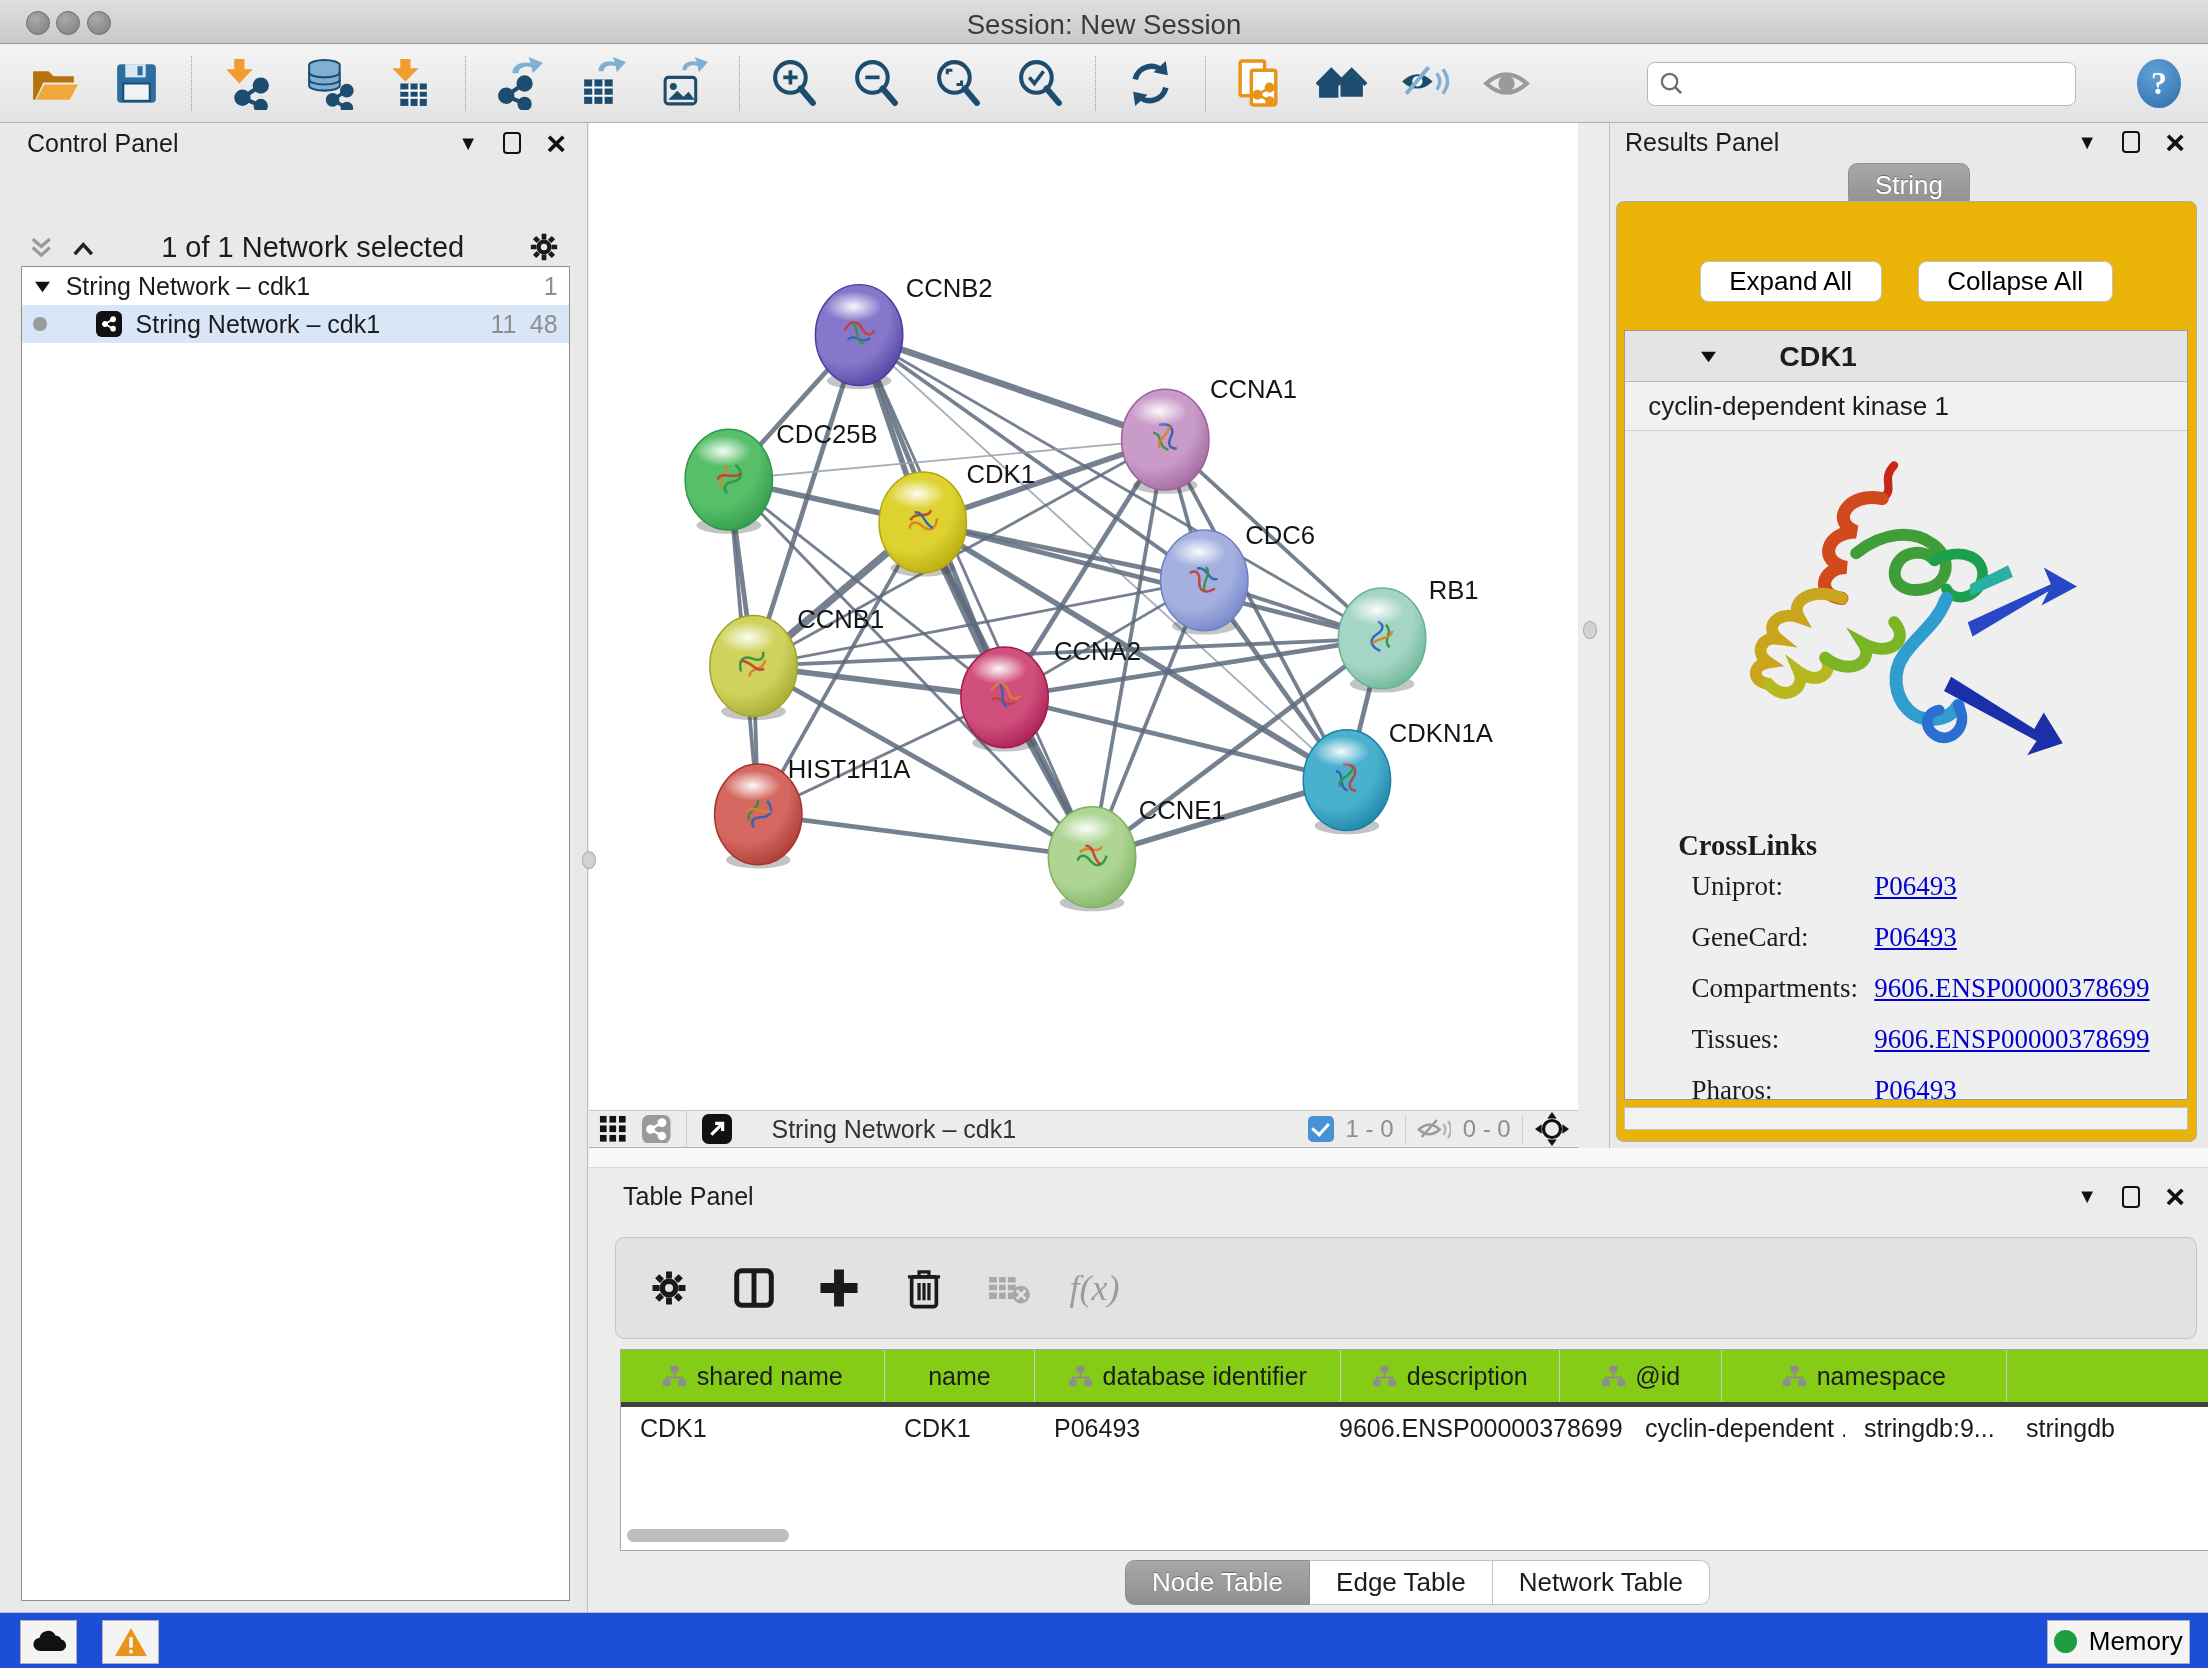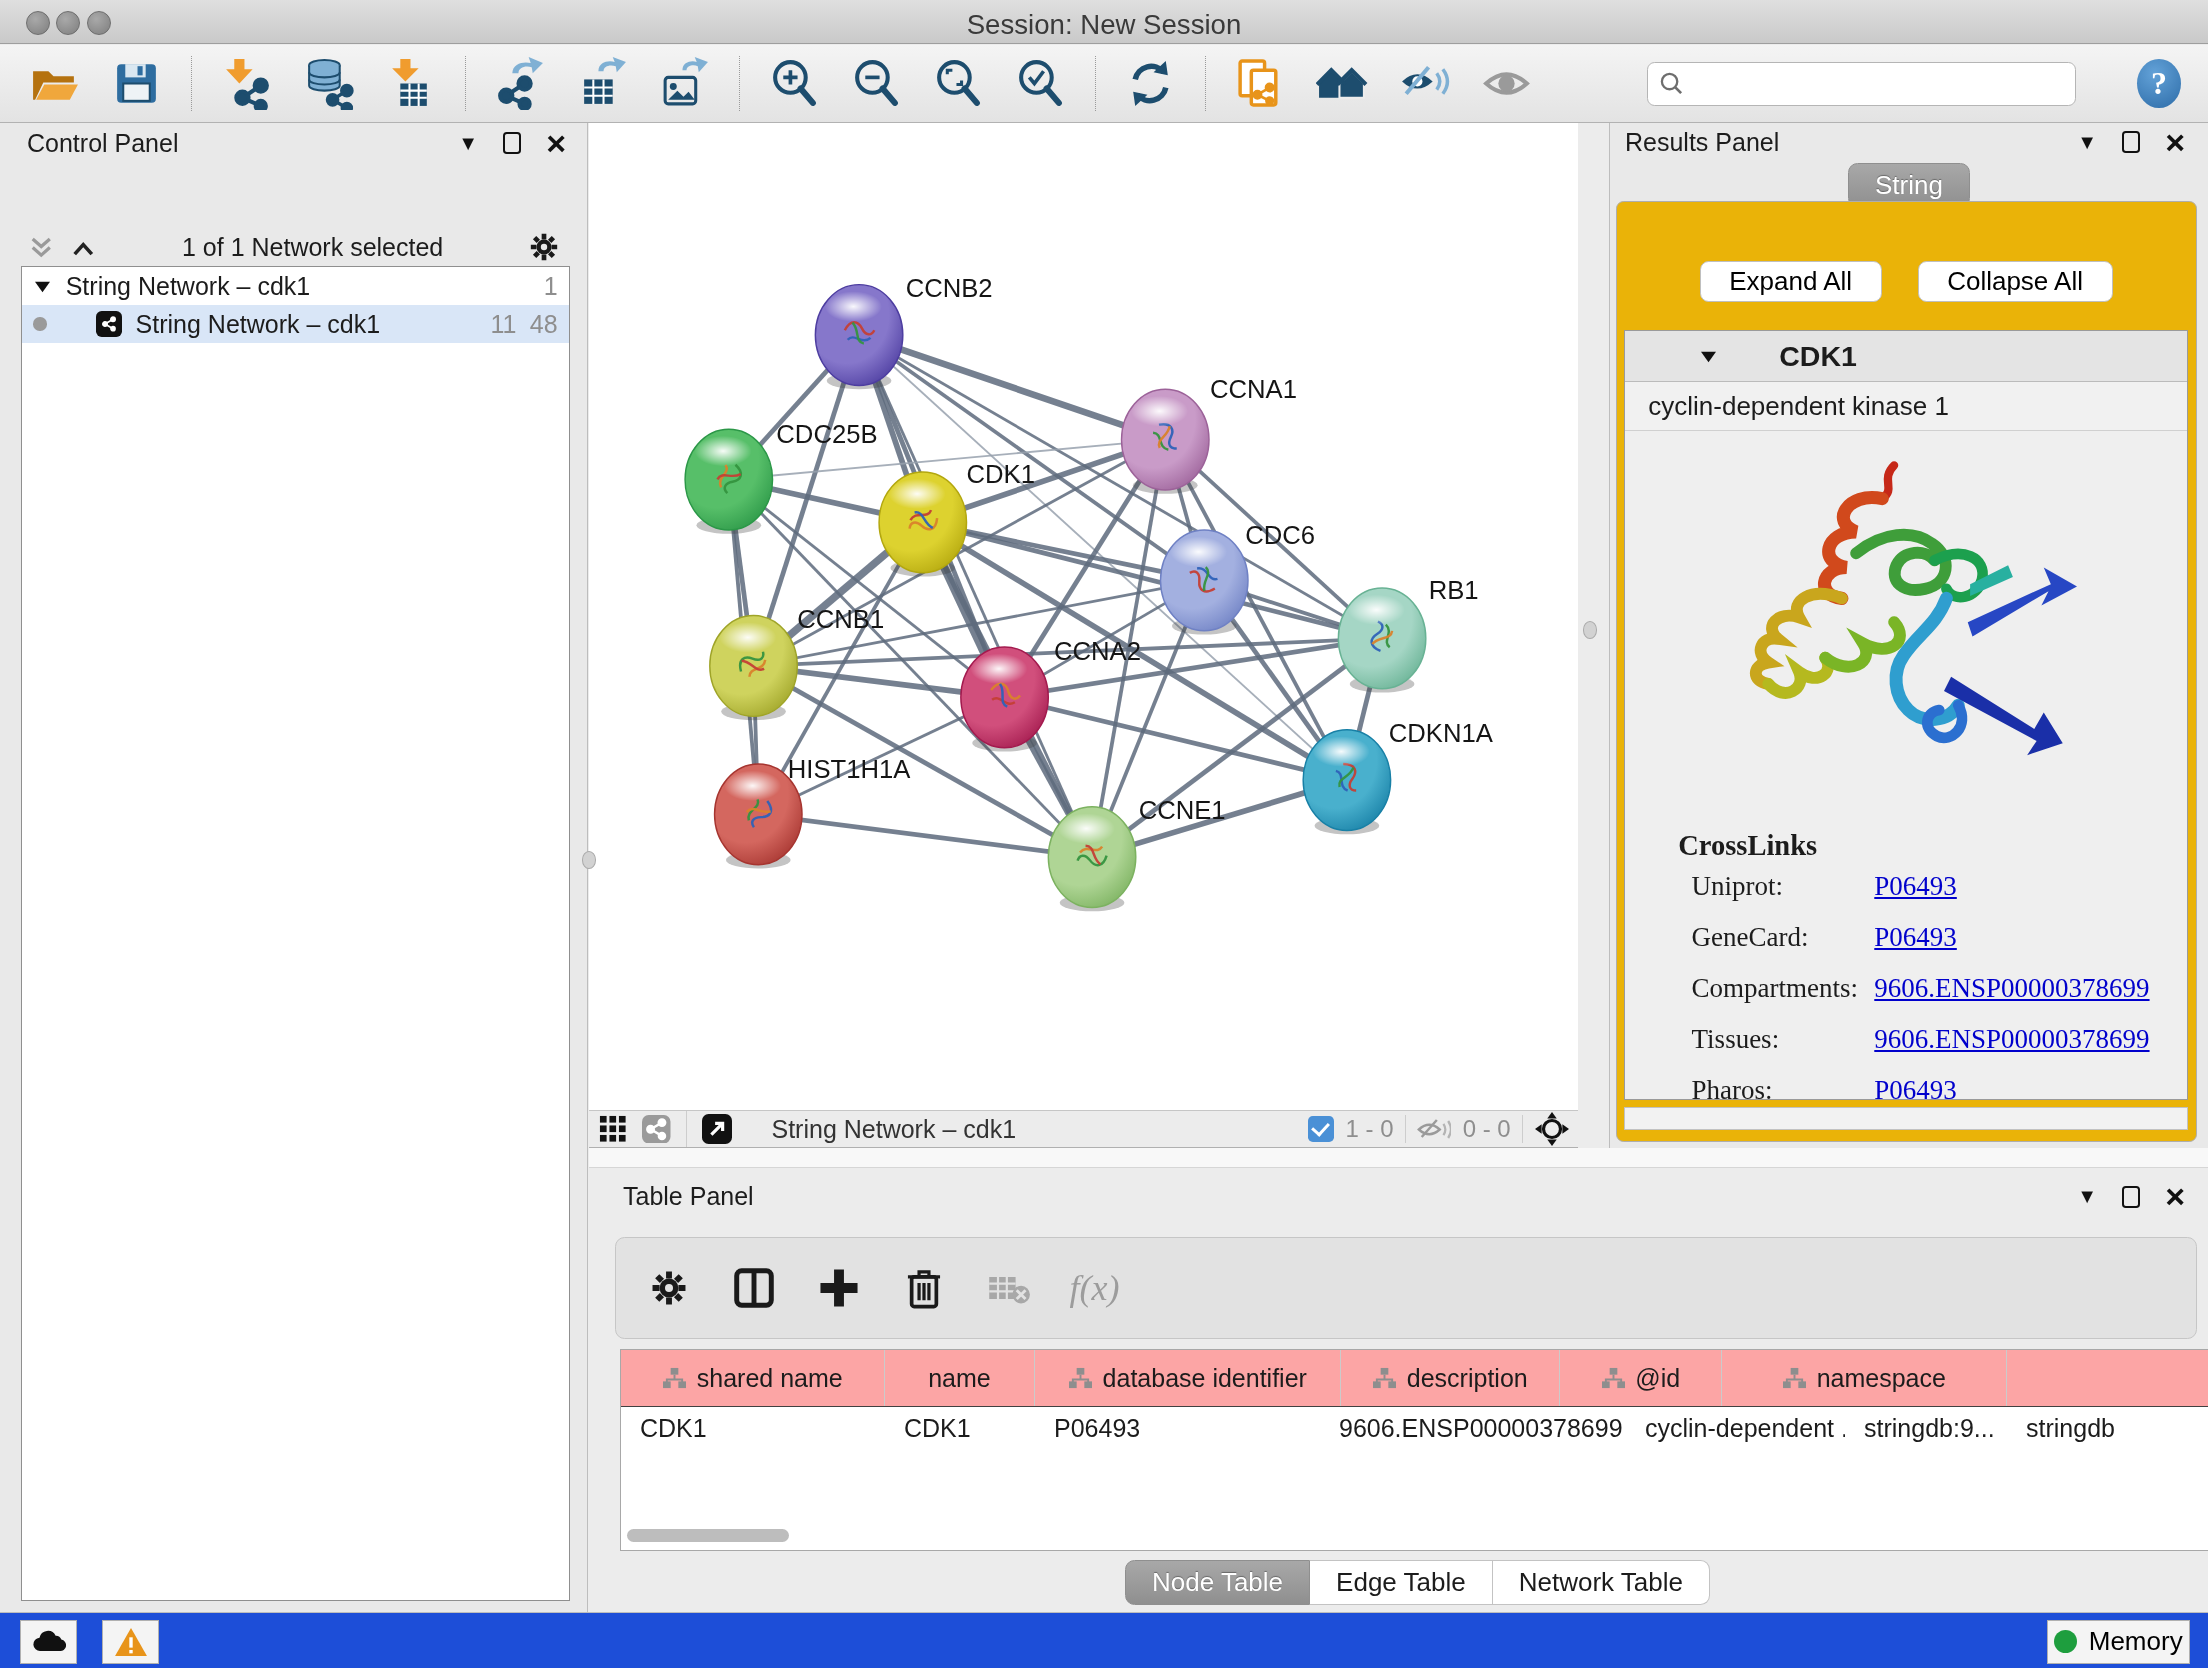--- a/index.html
+++ b/index.html
@@ -44,21 +44,21 @@
   .tabstrip { display:flex; }
   .tab { height:45px; display:flex; align-items:center; padding:0 26px; font-size:26px;
     background:#fff; border:1px solid #c3c3c3; border-left:none; cursor:pointer; }
   .tab:first-child { border-left:1px solid #c3c3c3; border-radius:9.5px 0 0 9.5px; }
   .tab:last-child { border-radius:0 9.5px 9.5px 0; }
   .tab.sel { background:linear-gradient(#a8a8a8,#8f8f8f); color:#fff; border-color:#8f8f8f;
     text-shadow:0 -1px 1px rgba(0,0,0,.35); }
   .cp-tabs { position:absolute; left:71px; top:43px; }
   .cp-status { position:absolute; left:0; right:0; top:105px; height:38px; display:flex;
     align-items:center; padding:0 27px; }
-  .cp-status .stxt { flex:1; text-align:center; font-size:25px; }
+  .cp-status .stxt { flex:1; text-align:center; font-size:29px; }
   .treebox { position:absolute; left:21px; right:17px; top:143px; bottom:11.4px;
     background:#fff; border:1px solid #8f8f8f; }
   .trow { height:38px; display:flex; align-items:center; font-size:25px; gap:13.3px;
     padding:0 11.4px; }
   .trow.hl { background:#d9e6f7; }
   .trow .cnt { color:#8e8e8e; }
   .share-badge { width:26px; height:26px; background:#111; border-radius:5.7px;
     display:flex; align-items:center; justify-content:center; flex:0 0 auto; }
   .dot-bullet { width:13.3px; height:13.3px; border-radius:50%; background:#9a9a9a; flex:0 0 auto; }
   
@@ -111,21 +111,21 @@
   .tp-head { position:absolute; left:0; right:0; top:9.5px; height:38px; display:flex;
     align-items:center; justify-content:space-between; padding:0 23px 0 34px; }
   .tp-toolbar { position:absolute; left:26px; right:11.4px; top:69px; height:102px;
     background:#e2e2e2; border:1px solid #c6c6c6; border-radius:9.5px; display:flex;
     align-items:center; padding-left:28.5px; gap:36px; }
   .tp-tbtn { background:none; border:none; width:49px; height:57px; display:flex;
     align-items:center; justify-content:center; cursor:pointer; }
   .fx { font-family:"Liberation Serif",serif; font-style:italic; font-size:36px; color:#9c9c9c; }
   .tp-table { position:absolute; left:31px; right:0; top:181px; height:202px;
     background:#fff; border:1px solid #a8a8a8; border-right:none; overflow:hidden; }
-  .thead { display:flex; height:57px; background:#fca5a5; border-bottom:1px solid #404040; }
+  .thead { display:flex; height:57px; background:#84cc16; border-bottom:5px solid #404040; }
   .th { display:flex; align-items:center; justify-content:center; gap:9.5px; font-size:25px;
     border-right:1px solid #cbcbcb; flex:0 0 auto; }
   .trowdata { display:flex; height:42px; }
   .td { display:flex; align-items:center; padding-left:19px; font-size:25px; flex:0 0 auto;
     white-space:nowrap; overflow:hidden; }
   .hscroll { position:absolute; left:5.7px; bottom:7.6px; height:13.3px; width:162px;
     background:#bdbdbd; border-radius:7.6px; }
   .tp-tabs { position:absolute; left:536px; top:392px; }
   
   .statusbar { position:absolute; left:0; top:1612px; width:2208px; height:56px;

